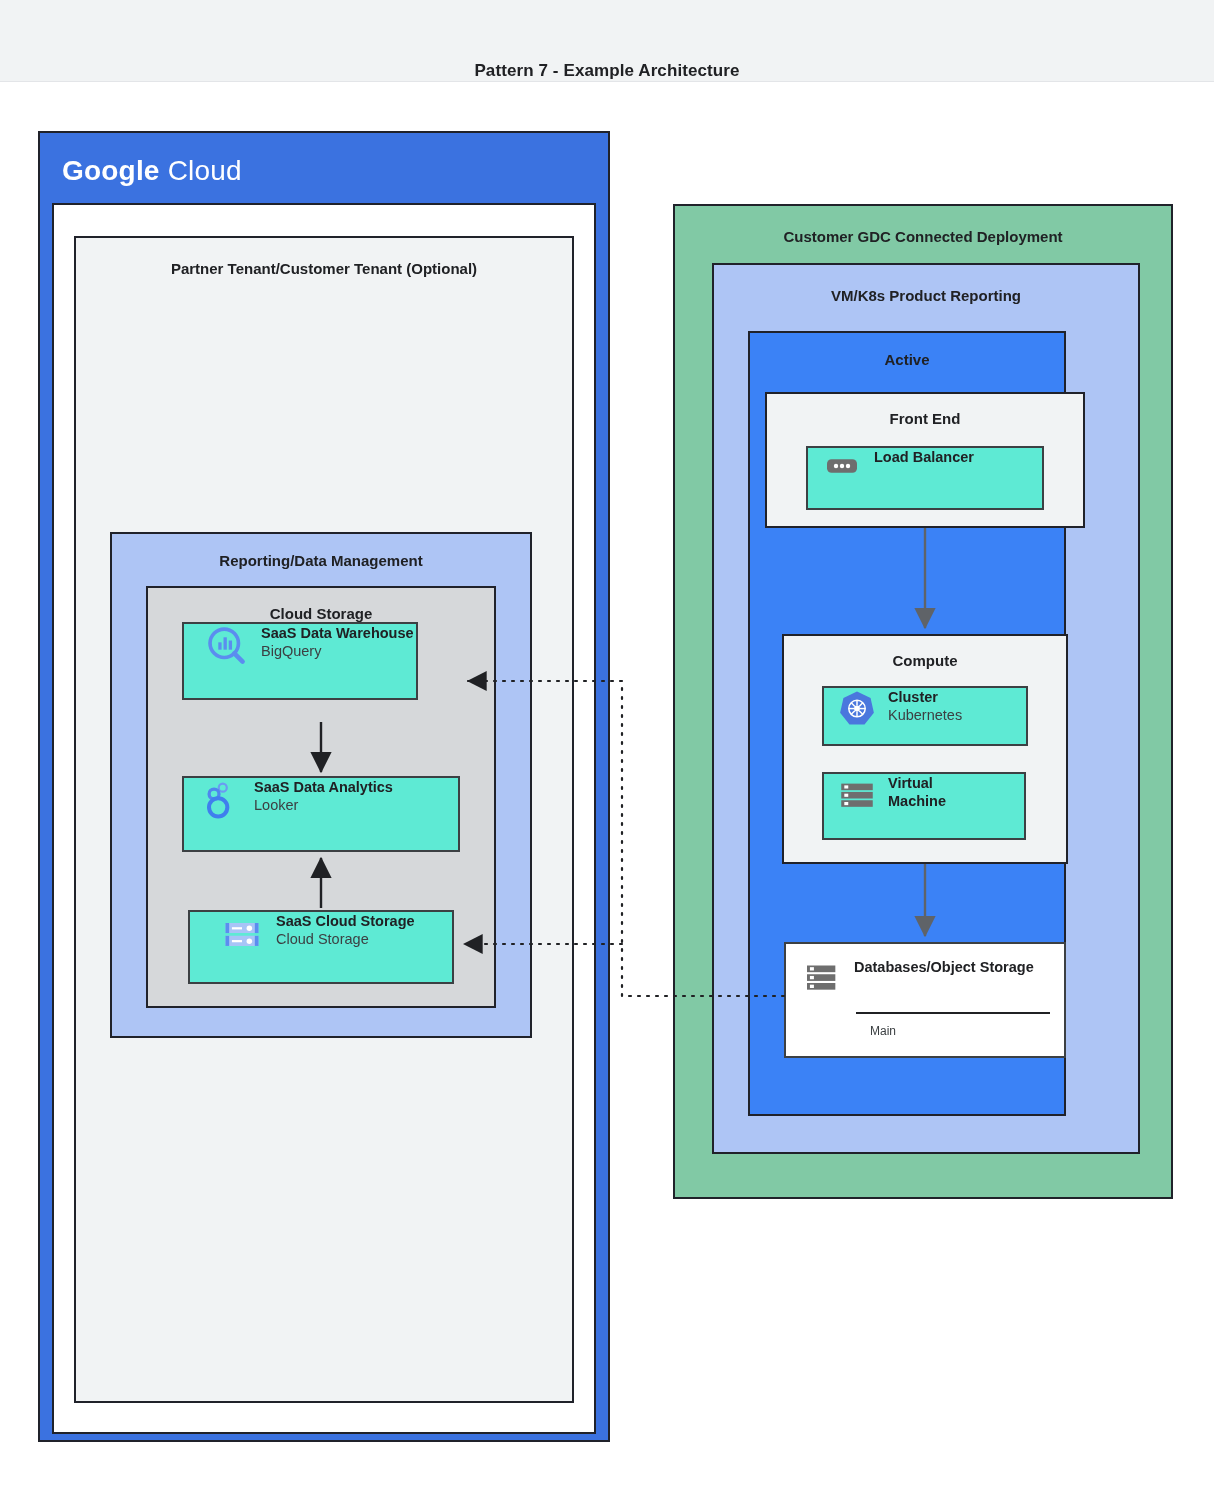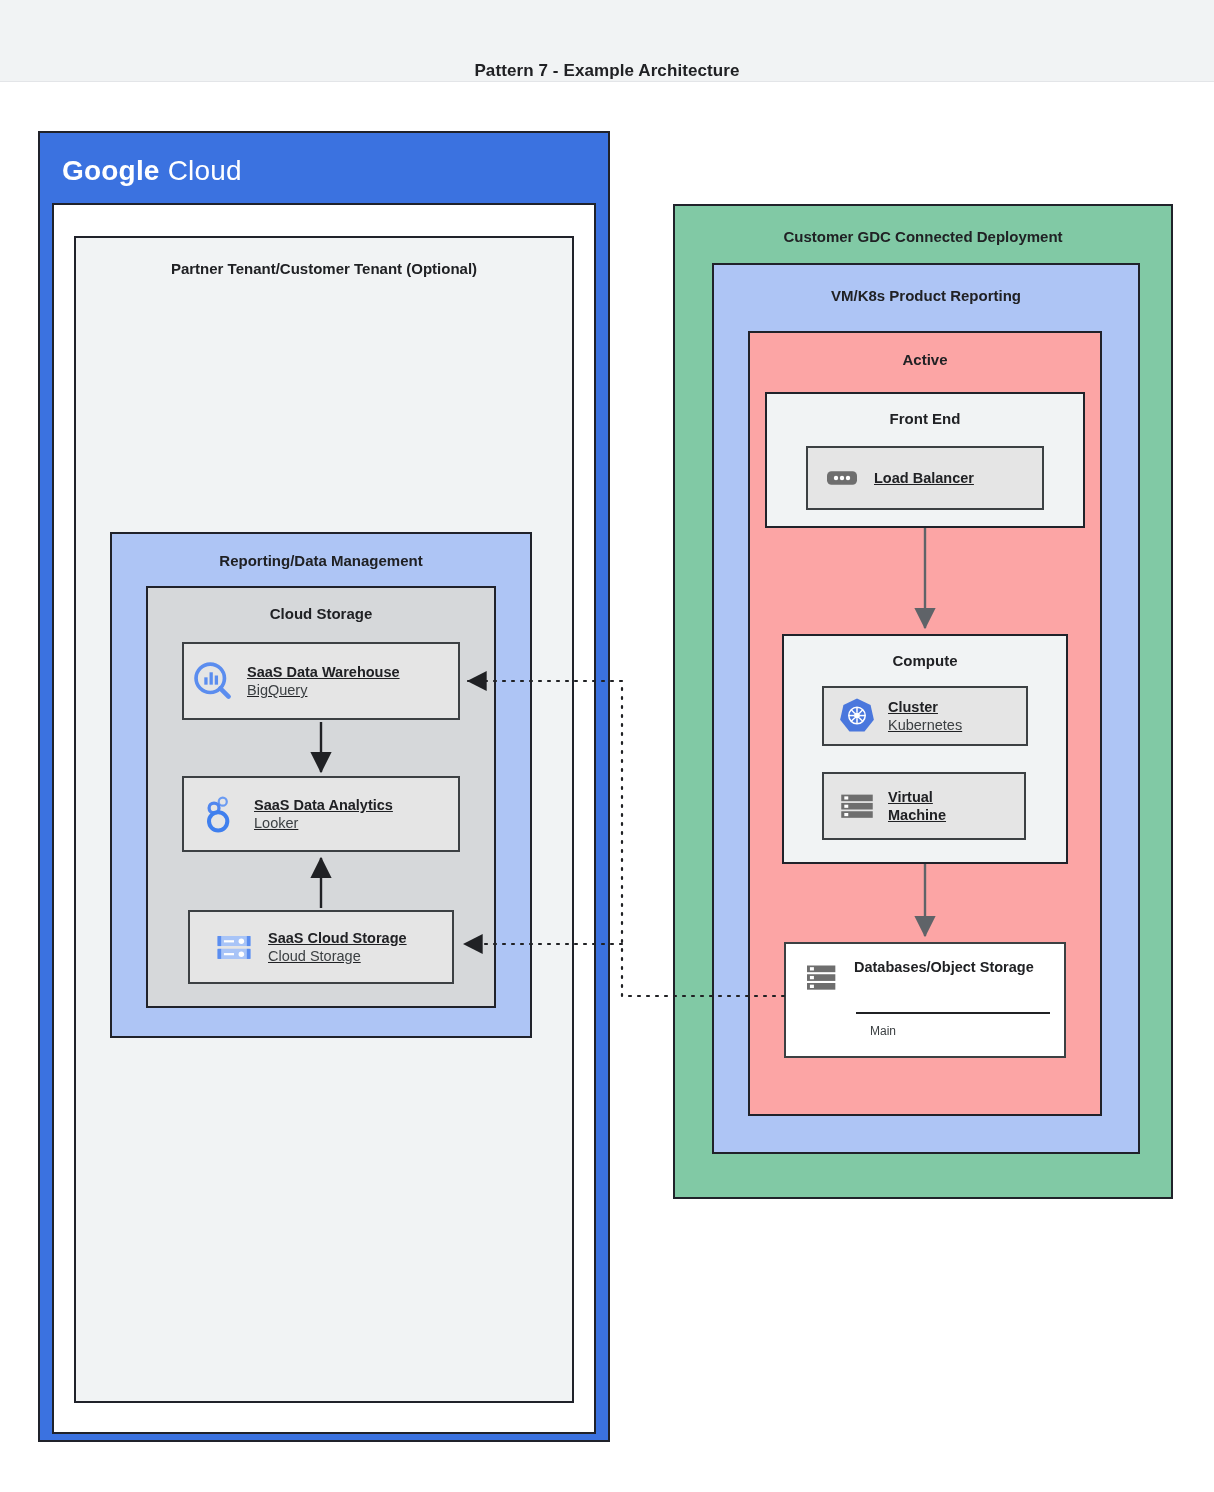--- a/index.html
+++ b/index.html
@@ -37,43 +37,43 @@
   #tenant{left:74px;top:236px;width:500px;height:1167px;background:#f1f3f4;}
   #tenant .grp-title{top:22px;}
 
   #reporting{left:110px;top:532px;width:422px;height:506px;background:#aec5f5;}
   #reporting .grp-title{top:18px;}
 
   #cloudstorage{left:146px;top:586px;width:350px;height:422px;background:#d6d8da;}
   #cloudstorage .grp-title{top:17px;}
 
   .card{
-    background:#e5e5e5;border:2px solid #3c4043;
-    display:flex;align-items:center;text-decoration:underline;
+    background:#5eead4;border:2px solid #3c4043;
+    display:flex;align-items:flex-start;
   }
   .card .ico{flex:0 0 auto;display:flex;align-items:center;justify-content:center;}
   .card .txt{display:flex;flex-direction:column;justify-content:center;}
   .card .l1{font-weight:bold;font-size:14.5px;color:#202124;line-height:1.25;}
   .card .l2{font-weight:normal;font-size:14.5px;color:#3c4043;line-height:1.25;}
 
-  #bq{left:182px;top:642px;width:278px;height:78px;padding-left:7px;}
+  #bq{left:182px;top:622px;width:236px;height:78px;padding-left:21px;}
   #bq .ico{width:44px;height:44px;margin-right:12px;}
   #looker{left:182px;top:776px;width:278px;height:76px;padding-left:14px;}
   #looker .ico{width:44px;height:44px;margin-right:12px;}
-  #saascs{left:188px;top:910px;width:266px;height:74px;padding-left:22px;}
+  #saascs{left:188px;top:910px;width:266px;height:74px;padding-left:30px;}
   #saascs .ico{width:44px;height:44px;margin-right:12px;}
 
   
   #gdc{left:673px;top:204px;width:500px;height:995px;background:#81c9a5;}
   #gdc .grp-title{top:22px;}
 
   #vmk8s{left:712px;top:263px;width:428px;height:891px;background:#aec5f5;}
   #vmk8s .grp-title{top:22px;}
 
-  #active{left:748px;top:331px;width:354px;height:785px;background:#fca5a5;}
+  #active{left:748px;top:331px;width:318px;height:785px;background:#3b82f6;}
   #active .grp-title{top:18px;}
 
   #frontend{left:765px;top:392px;width:320px;height:136px;background:#f1f3f4;}
   #frontend .grp-title{top:16px;}
 
   #lb{left:806px;top:446px;width:238px;height:64px;padding-left:16px;}
   #lb .ico{width:36px;height:36px;margin-right:14px;}
 
   #compute{left:782px;top:634px;width:286px;height:230px;background:#f1f3f4;}
   #compute .grp-title{top:16px;}

